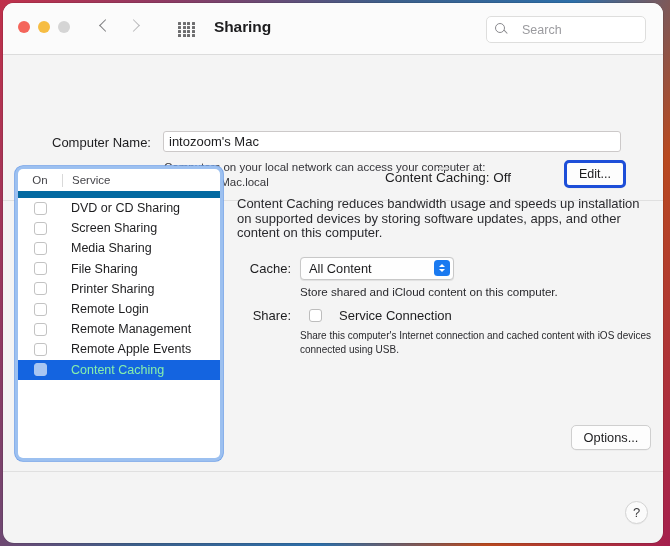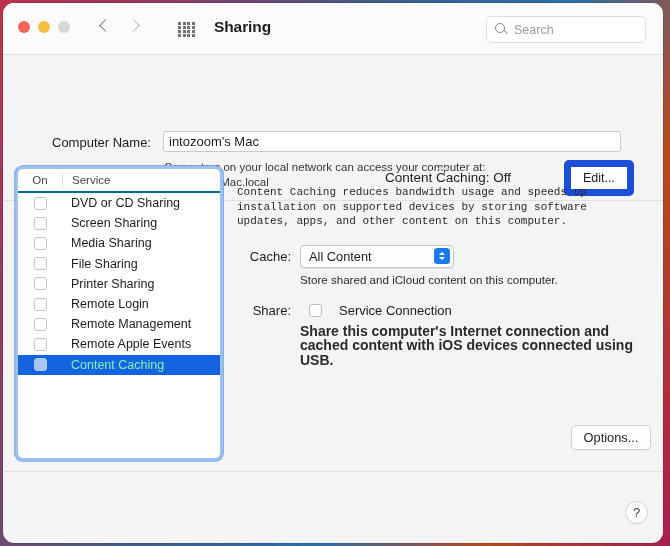--- a/index.html
+++ b/index.html
@@ -75,21 +75,21 @@
   }
   .searchbox .mag { margin-left: 8px; width: 13px; height: 13px; position: relative; flex: none; }
   .searchbox .mag::before {
     content:""; position:absolute; left:0; top:0;
     width:8px; height:8px; border:1.4px solid #8a8a8e; border-radius:50%;
   }
   .searchbox .mag::after {
     content:""; position:absolute; left:7.5px; top:8px;
     width:4.5px; height:1.4px; background:#8a8a8e; transform: rotate(45deg);
   }
-  .searchbox .ph { margin-left: 6px; font-size: 12.5px; color: #9b9b9f; }
+  .searchbox .ph { margin-left: 14px; font-size: 12.5px; color: #9b9b9f; }
 
   
   .namearea { position: relative; height: 94px; }
   .lbl-cname {
     position: absolute; left: 49px; top: 80px;
     font-size: 13px; color: #1d1d1f;
   }
   .cname-field {
     position: absolute; left: 160px; top: 76px;
     width: 458px; height: 21px;
@@ -106,21 +106,21 @@
     font-size: 11.5px; color: #35353a;
   }
   .cname-sub2 {
     position: absolute; left: 161px; top: 121px;
     font-size: 11.5px; color: #35353a;
   }
   .editbtn {
     position: absolute; left: 561px; top: 105px;
     width: 56px; height: 22px;
     background: #fdfdfd;
-    border: 7px solid #1d4ed8;
+    border: 3px solid #1d4ed8;
     border-radius: 5px;
     font-size: 12.5px; color: #1d1d1f;
     display:flex; align-items:center; justify-content:center;
     box-shadow: 0 0.5px 0.5px rgba(0,0,0,0.06);
   }
 
   .divider-top {
     position: absolute; left: 0; right: 0; top: 145px;
     height: 1px; background: #e0e0e0;
   }
@@ -132,21 +132,21 @@
     position: absolute; left: 15px; top: 20px;
     width: 202px; height: 289px;
     background: #ffffff;
     border-radius: 5px;
     box-shadow: 0 0 0 3px #9cc0f0, 0 0 0 3.8px #6e9fe8;
     overflow: hidden;
   }
   .svc-header {
     display: flex; height: 22px; align-items: center;
     font-size: 11.5px; color: #45454a;
-    border-bottom: 2px solid #0369a1;
+    border-bottom: 7px solid #0369a1;
   }
   .svc-header .h-on { width: 44px; text-align: center; }
   .svc-header .h-sep { width:1px; height:13px; background:#d9d9d9; }
   .svc-header .h-svc { padding-left: 9px; }
 
   .svc-row {
     display: flex; align-items: center;
     height: 20.2px;
     font-size: 12.5px; color: #1d1d1f;
   }
@@ -170,24 +170,23 @@
   .cc-status { display: flex; align-items: center; height: 18px; flex-direction: column; }
   .statusdot {
     width: 11px; height: 11px; border-radius: 50%;
     background: #e8e8e8; border: 1px solid #cdcdcd;
     box-sizing: border-box;
   }
   .cc-status .st-txt {
     margin-left: 10px; font-size: 13.5px; color: #1d1d1f;
   }
   .cc-desc {
-    margin-top: 0;
-    font-size: 11px; color: #2a2a2e; line-height: 14.6px;
+    margin-top: 12px;
+    font-size: 13px; color: #2a2a2e; line-height: 14.6px;
     width: 405px;
-    font-family: Liberation Mono, monospace;
   }
   .cache-row {
     margin-top: 16px;
     display: flex; align-items: center;
   }
   .cache-lbl { width: 54px; text-align: right; font-size: 13px; color:#1d1d1f; }
   .popup {
     margin-left: 9px;
     width: 152px; height: 21px;
     background: #fefefe;
@@ -202,31 +201,31 @@
     position: absolute; right: 3px; top: 2.5px;
     width: 16px; height: 16px;
     background: #1a7af0; border-radius: 3.5px;
     display:flex; flex-direction:column; align-items:center; justify-content:center; gap:2px;
   }
   .popup .stepper .ar { width:0; height:0; border-left:3.4px solid transparent; border-right:3.4px solid transparent; }
   .popup .stepper .up { border-bottom: 3.8px solid #fff; }
   .popup .stepper .dn { border-top: 3.8px solid #fff; }
   .cache-sub { margin-left: 63px; margin-top: 5px; font-size: 11.6px; color: #2a2a2e; }
 
-  .share-row { margin-top: 17px; display: flex; align-items: center; gap: 8px; }
+  .share-row { margin-top: 10px; display: flex; align-items: center; gap: 8px; }
   .share-lbl { width: 54px; text-align: right; font-size: 13px; color: #1d1d1f; }
   .share-cb {
     margin-left: 10px;
     width: 13px; height: 13px; background:#fff;
     border: 1px solid #bdbdbd; border-radius: 3px; box-sizing:border-box;
   }
   .share-txt { margin-left: 9px; font-size: 13px; color:#1d1d1f; }
   .share-sub {
     margin-left: 63px; margin-top: 6px;
-    font-size: 14px; color:#2a2a2e; line-height: 14.6px; width: 358px; font-weight: bold;
+    font-size: 10px; color:#2a2a2e; line-height: 14.6px; width: 358px;
   }
 
   .optbtn {
     position: absolute; left: 568px; top: 276px;
     width: 78px; height: 23px;
     background: #fdfdfd; border: 1px solid #cfcfcf; border-radius: 5px;
     font-size: 12.8px; color:#1d1d1f;
     display:flex; align-items:center; justify-content:center;
     box-shadow: 0 0.5px 0.5px rgba(0,0,0,0.06);
   }

